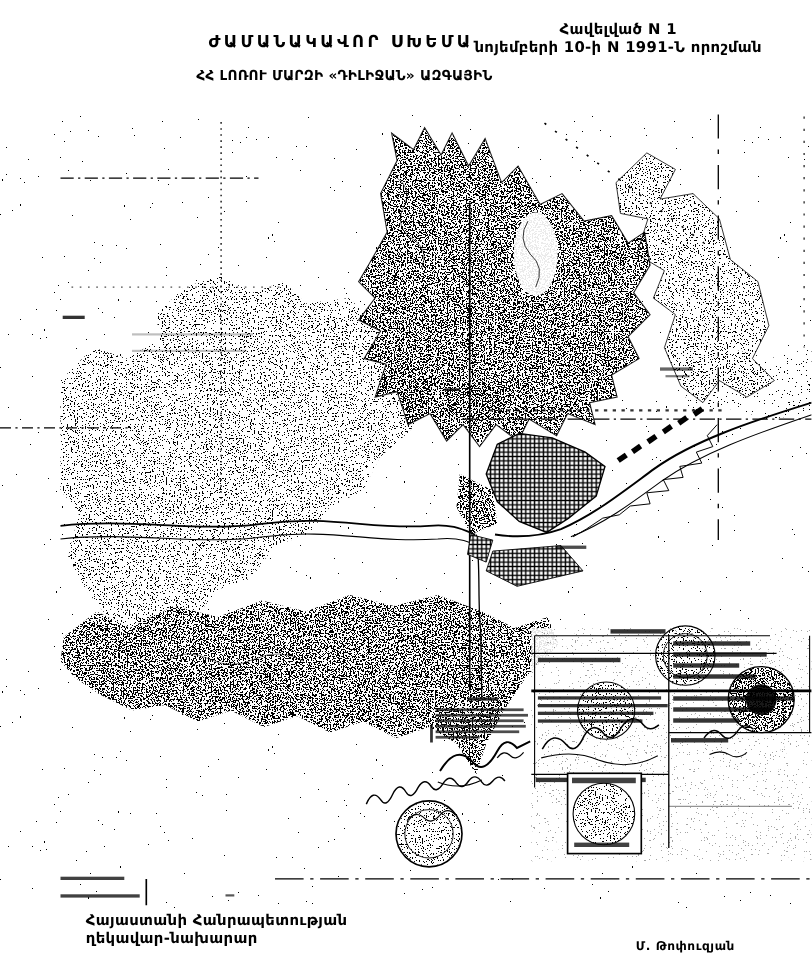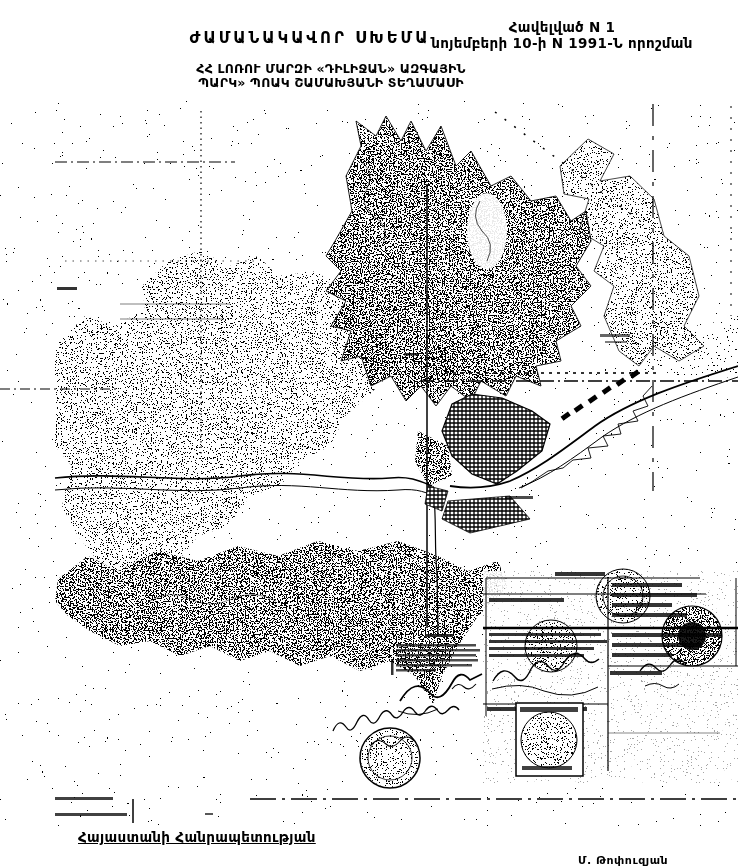--- a/index.html
+++ b/index.html
@@ -2,43 +2,42 @@
 <html><head>
 <meta charset="utf-8">
 <style>
   html,body{margin:0;padding:0;background:#fff;}
   .page{position:relative;width:738px;height:866px;background:#ffffff;overflow:hidden;
         font-family:"DejaVu Sans",sans-serif;color:#000;margin-top:16px;}
   .t{position:absolute;font-weight:bold;white-space:nowrap;}
   .appendix{right:0px;top:4px;width:352px;text-align:center;font-size:13.5px;line-height:15.5px;
             letter-spacing:.3px;white-space:normal;}
   .title{left:120px;top:13px;width:380px;text-align:center;font-size:15px;letter-spacing:3px;}
-  .subtitle{left:150px;top:46px;width:362px;text-align:center;font-size:12.5px;line-height:13.5px;
+  .subtitle{left:132px;top:46px;width:362px;text-align:center;font-size:12.5px;line-height:13.5px;
             letter-spacing:.2px;white-space:normal;}
   .subtitle div{white-space:nowrap;}
-  .footer-left{left:78px;top:813px;font-size:13.5px;line-height:16px;letter-spacing:.3px;text-decoration:underline;}
+  .footer-left{left:78px;top:813px;font-size:13.5px;line-height:16px;letter-spacing:.3px;}
   .footer-right{left:578px;top:838px;font-size:11px;letter-spacing:.5px;}
   .map-wrap{position:absolute;left:0;top:85px;width:738px;height:725px;}
   svg{display:block;}
 </style>
 </head>
 <body>
 
 <div class="page">
 
   <div class="t appendix">
     <div>Հավելված N 1</div>
     <div>նոյեմբերի 10-ի N 1991-Ն որոշման</div>
   </div>
 
   <div class="t title">ԺԱՄԱՆԱԿԱՎՈՐ ՍԽԵՄԱ</div>
 
   <div class="t subtitle">
     <div>ՀՀ ԼՈՌՈՒ ՄԱՐԶԻ «ԴԻԼԻՋԱՆ» ԱԶԳԱՅԻՆ</div>
-    <div>ՊԱՐԿ» ՊՈԱԿ ՇԱՄԱԽՅԱՆԻ ՏԵՂԱՄԱՍԻ</div>
   </div>
 
   <div class="map-wrap">
   <svg width="738" height="725" viewBox="0 0 738 725">
     <defs>
       <filter id="fd" x="-3%" y="-3%" width="106%" height="106%">
         <feTurbulence type="fractalNoise" baseFrequency="0.75" numOctaves="2" seed="3" result="n"></feTurbulence>
         <feColorMatrix in="n" type="matrix" values="0 0 0 0 0  0 0 0 0 0  0 0 0 0 0  2.2 2.2 2.2 0 -2.9" result="a"></feColorMatrix>
         <feComponentTransfer in="a" result="b">
               <feFuncA type="discrete" tableValues="0 1"></feFuncA>
@@ -236,16 +235,17 @@
       <line x1="133" y1="698" x2="133" y2="722" stroke="#000" stroke-width="1.5"></line>
       <rect x="55" y="696" width="58" height="3" fill="#111" opacity=".8"></rect>
       <rect x="55" y="712" width="72" height="3" fill="#111" opacity=".8"></rect>
       <rect x="205" y="712" width="8" height="2" fill="#111" opacity=".7"></rect>
     </g>
   </svg>
   </div>
 
   <div class="t footer-left">
     <div>Հայաստանի Հանրապետության</div>
+    <div>ղեկավար-նախարար</div>
   </div>
   <div class="t footer-right">Մ. Թոփուզյան</div>
 
 </div>
 
 </body></html>

